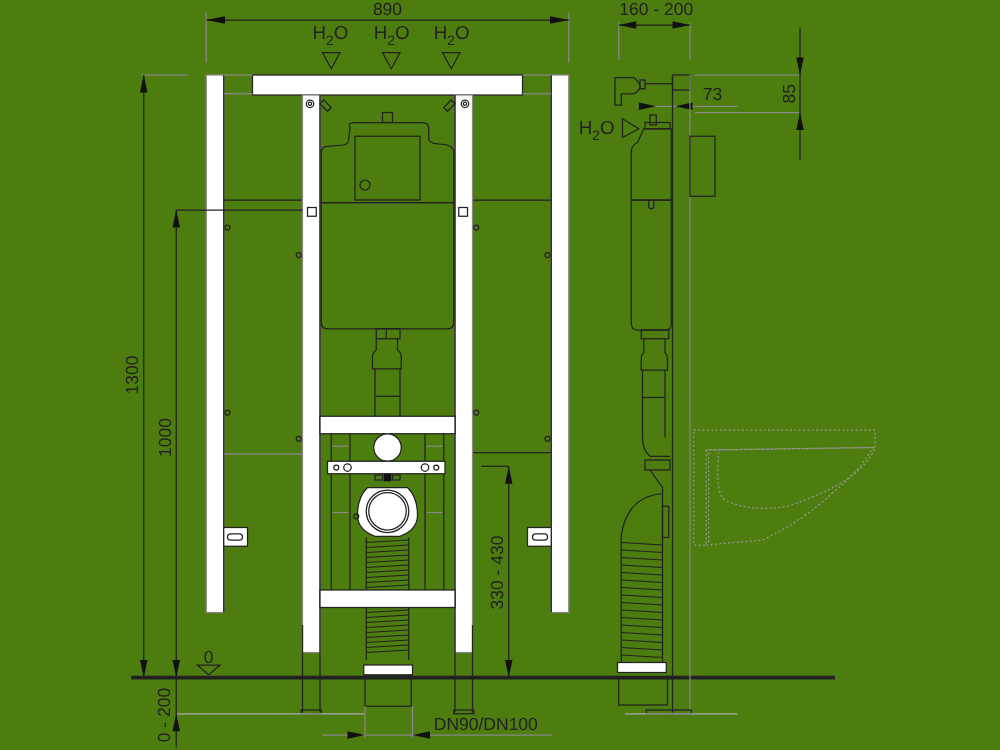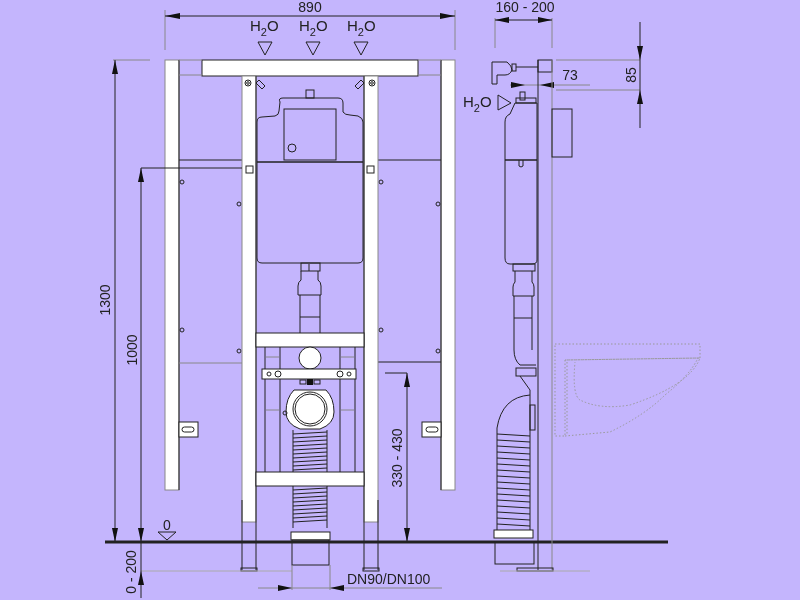--- a/index.html
+++ b/index.html
@@ -1,16 +1,16 @@
 <!DOCTYPE html>
 <html><head>
 <meta charset="utf-8">
 <style>
   html, body { margin: 0; padding: 0; background: #ffffff; }
-  #canvas { position: relative; width: 800px; height: 600px; overflow: hidden; background: #c4b5fd; }
+  #canvas { position: relative; width: 800px; height: 600px; overflow: hidden; background: #4d7c0f; }
   svg { position: absolute; left: 0; top: 0; }
   .dim-text { font-family: "Liberation Sans", "DejaVu Sans", sans-serif; font-size: 14px; fill: #222; }
   .h2o-text { font-family: "Liberation Sans", "DejaVu Sans", sans-serif; font-size: 15px; fill: #222; }
   .sub { font-size: 11px; }
   .ln { stroke: #222; stroke-width: 1; fill: none; }
   .ln-g { stroke: #888; stroke-width: 1; fill: none; }
   .ln-lg { stroke: #aaa; stroke-width: 1; fill: none; }
   .fill-w { fill: #fff; }
   .dot { stroke: #999; stroke-width: 1; fill: none; stroke-dasharray: 1.5 2; }
   .floor { stroke: #222; stroke-width: 3; }

